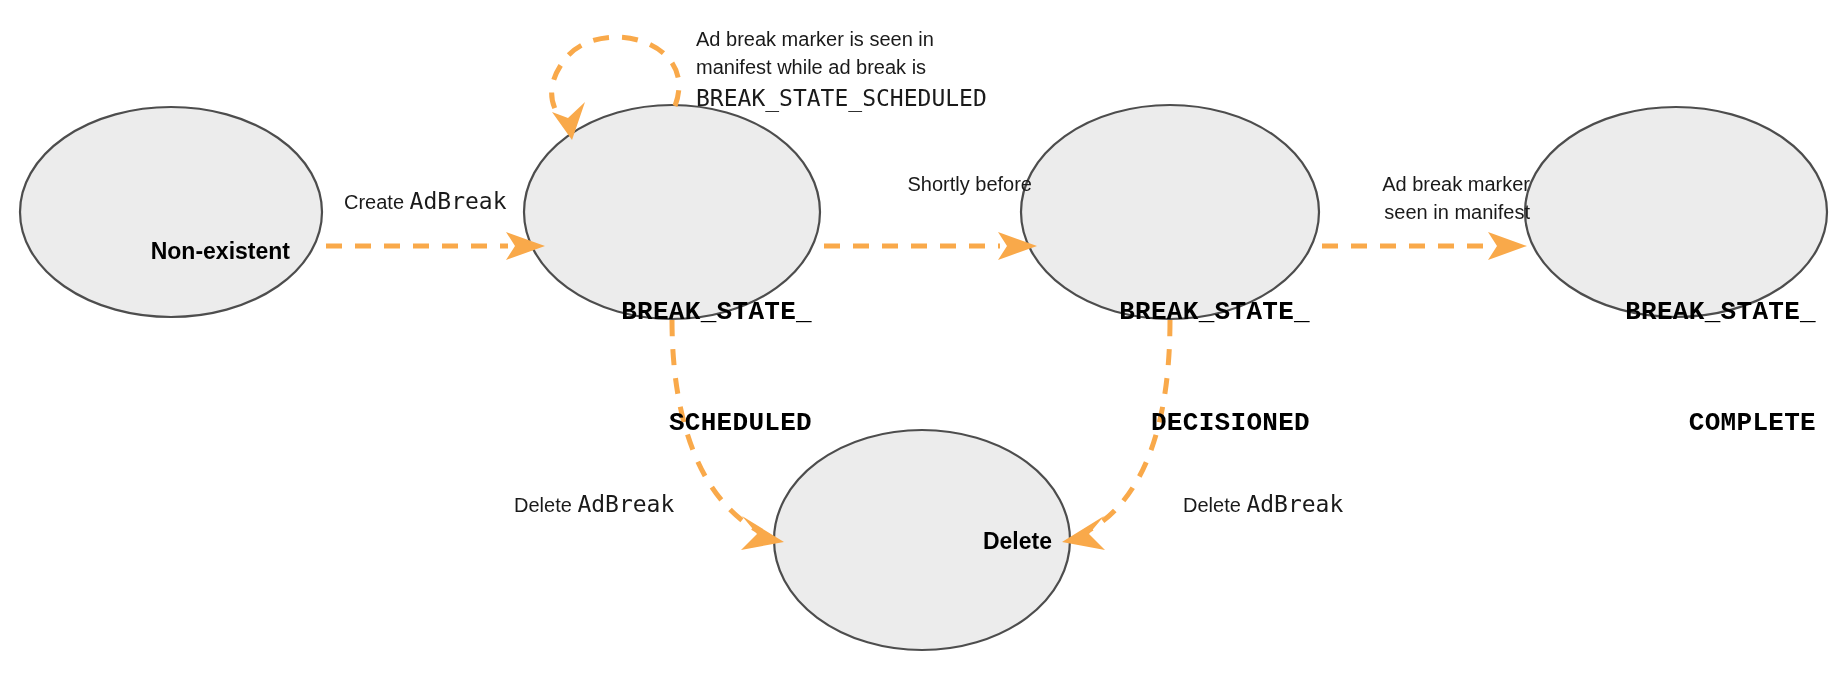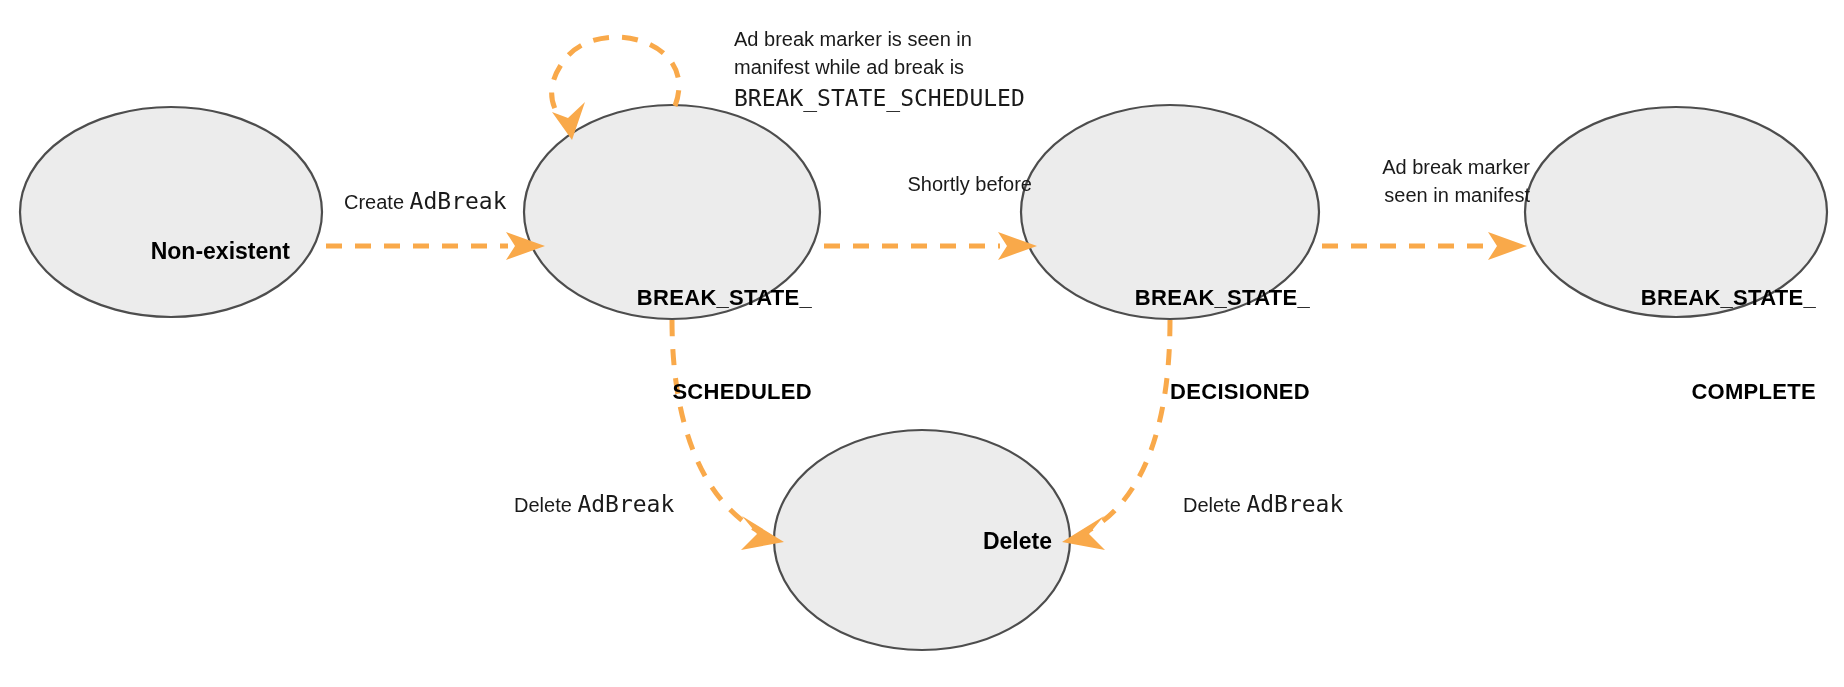--- a/index.html
+++ b/index.html
@@ -42,22 +42,22 @@
   .node-label {
     position: absolute;
     text-align: center;
     color: #000000;
     font-weight: bold;
     line-height: 1.42;
     pointer-events: none;
     white-space: pre;
   }
   .node-label.mono {
-    font-family: Liberation Sans, sans-serif;
-    font-size: 22px;
+    font-family: Liberation Mono, monospace;
+    font-size: 26px;
     letter-spacing: 0.3px;
   }
   .node-label.sans {
     font-family: "Liberation Sans", sans-serif;
     font-size: 23px;
   }
   .edge-label {
     position: absolute;
     color: #1a1a1a;
     font-family: "Liberation Sans", sans-serif;
@@ -135,31 +135,31 @@
     <div>BREAK_STATE_</div>
     <div>COMPLETE</div>
   </div>
 
   <div class="node-label sans lbl-center" style="left:792px; top:525px; width:260px;">Delete</div>
 
   <div class="edge-label lbl-left" style="left:344px; top:185px;">
     <span>Create </span><span class="code">AdBreak</span>
   </div>
 
-  <div class="edge-label block lbl-left" style="left:734px; top:25px; width:300px;">
+  <div class="edge-label block lbl-left" style="left:696px; top:25px; width:300px;">
     <div>Ad break marker is seen in</div>
     <div>manifest while ad break is</div>
     <div class="code">BREAK_STATE_SCHEDULED</div>
   </div>
 
   <div class="edge-label block lbl-center" style="left:812px; top:170px; width:220px;">
     <div>Shortly before</div>
   </div>
 
-  <div class="edge-label block lbl-center" style="left:1300px; top:153px; width:230px;">
+  <div class="edge-label block lbl-center" style="left:1300px; top:170px; width:230px;">
     <div>Ad break marker</div>
     <div>seen in manifest</div>
   </div>
 
   <div class="edge-label lbl-left" style="left:514px; top:488px;">
     <span>Delete </span><span class="code">AdBreak</span>
   </div>
 
   <div class="edge-label lbl-left" style="left:1183px; top:488px;">
     <span>Delete </span><span class="code">AdBreak</span>

